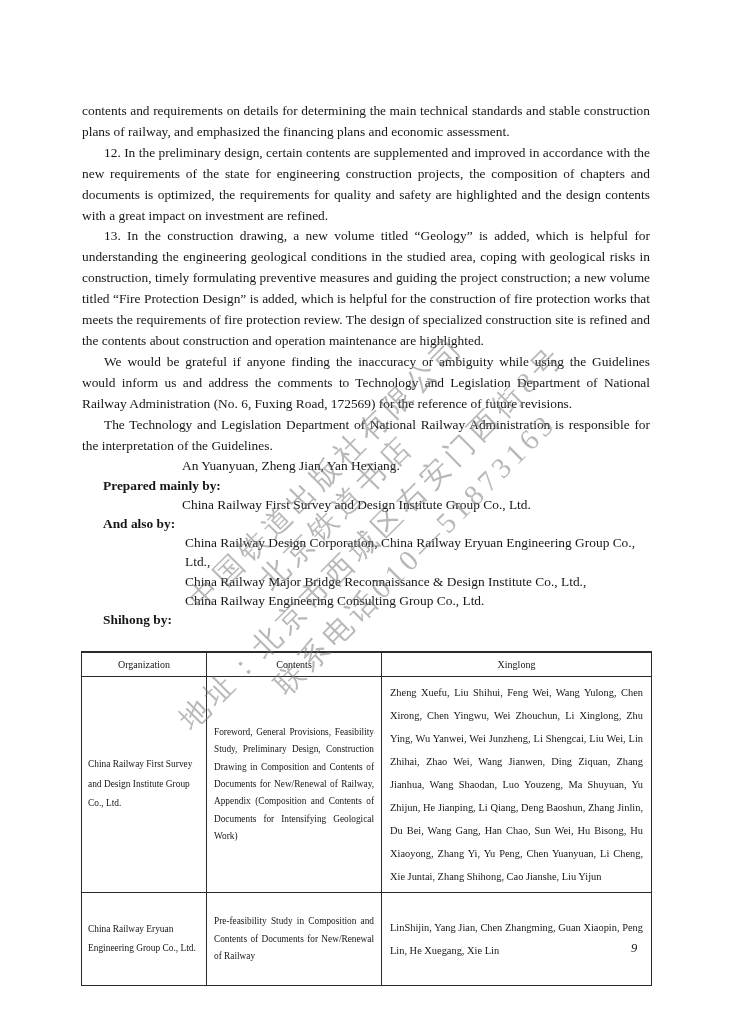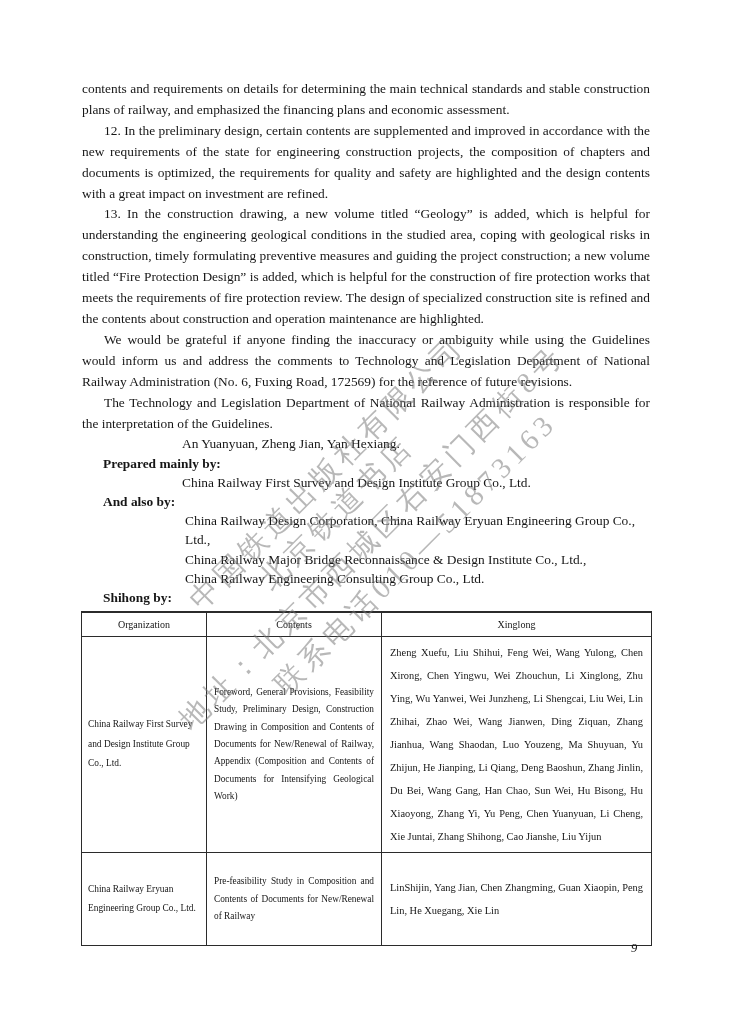--- a/index.html
+++ b/index.html
@@ -1,30 +1,30 @@
 <!DOCTYPE html>
 <html><head>
 <meta charset="utf-8">
 <style>
   html,body { margin:0; padding:0; background:#e8e8e8; }
   .page {
     position:relative; width:730px; height:1032px; margin:0 auto;
     background:#ffffff; overflow:hidden;
     font-family:"Liberation Serif", serif; color:#161616;
   }
-  .content { position:absolute; left:82px; top:79px; width:568px; }
+  .content { position:absolute; left:82px; top:101px; width:568px; }
   p.body { margin:0; font-size:13.4px; line-height:20.9px; text-align:justify; }
   p.indent { text-indent:22px; }
   .sections { font-size:13.4px; line-height:19.2px; }
   .sec-label { font-weight:bold; padding-left:21px; }
   .sec-line { padding-left:100px; }
   .also-line { padding-left:103px; }
   table.drafted {
     border-collapse:collapse; table-layout:fixed; width:570px;
-    margin-top:4px; margin-left:-1px;
+    margin-top:22px; margin-left:-1px;
   }
   table.drafted th, table.drafted td {
     border:1px solid #2b2b2b; vertical-align:middle; overflow:hidden;
   }
   table.drafted { border-top:2px solid #2b2b2b; }
   th.hdr { font-weight:normal; font-size:10px; text-align:center; height:21px; }
   .col-org { width:125px; }
   .col-con { width:175px; }
   .col-aut { width:270px; }
   td.org  { font-size:9.4px;  line-height:19.5px; padding:4px 6px; text-align:left; }

